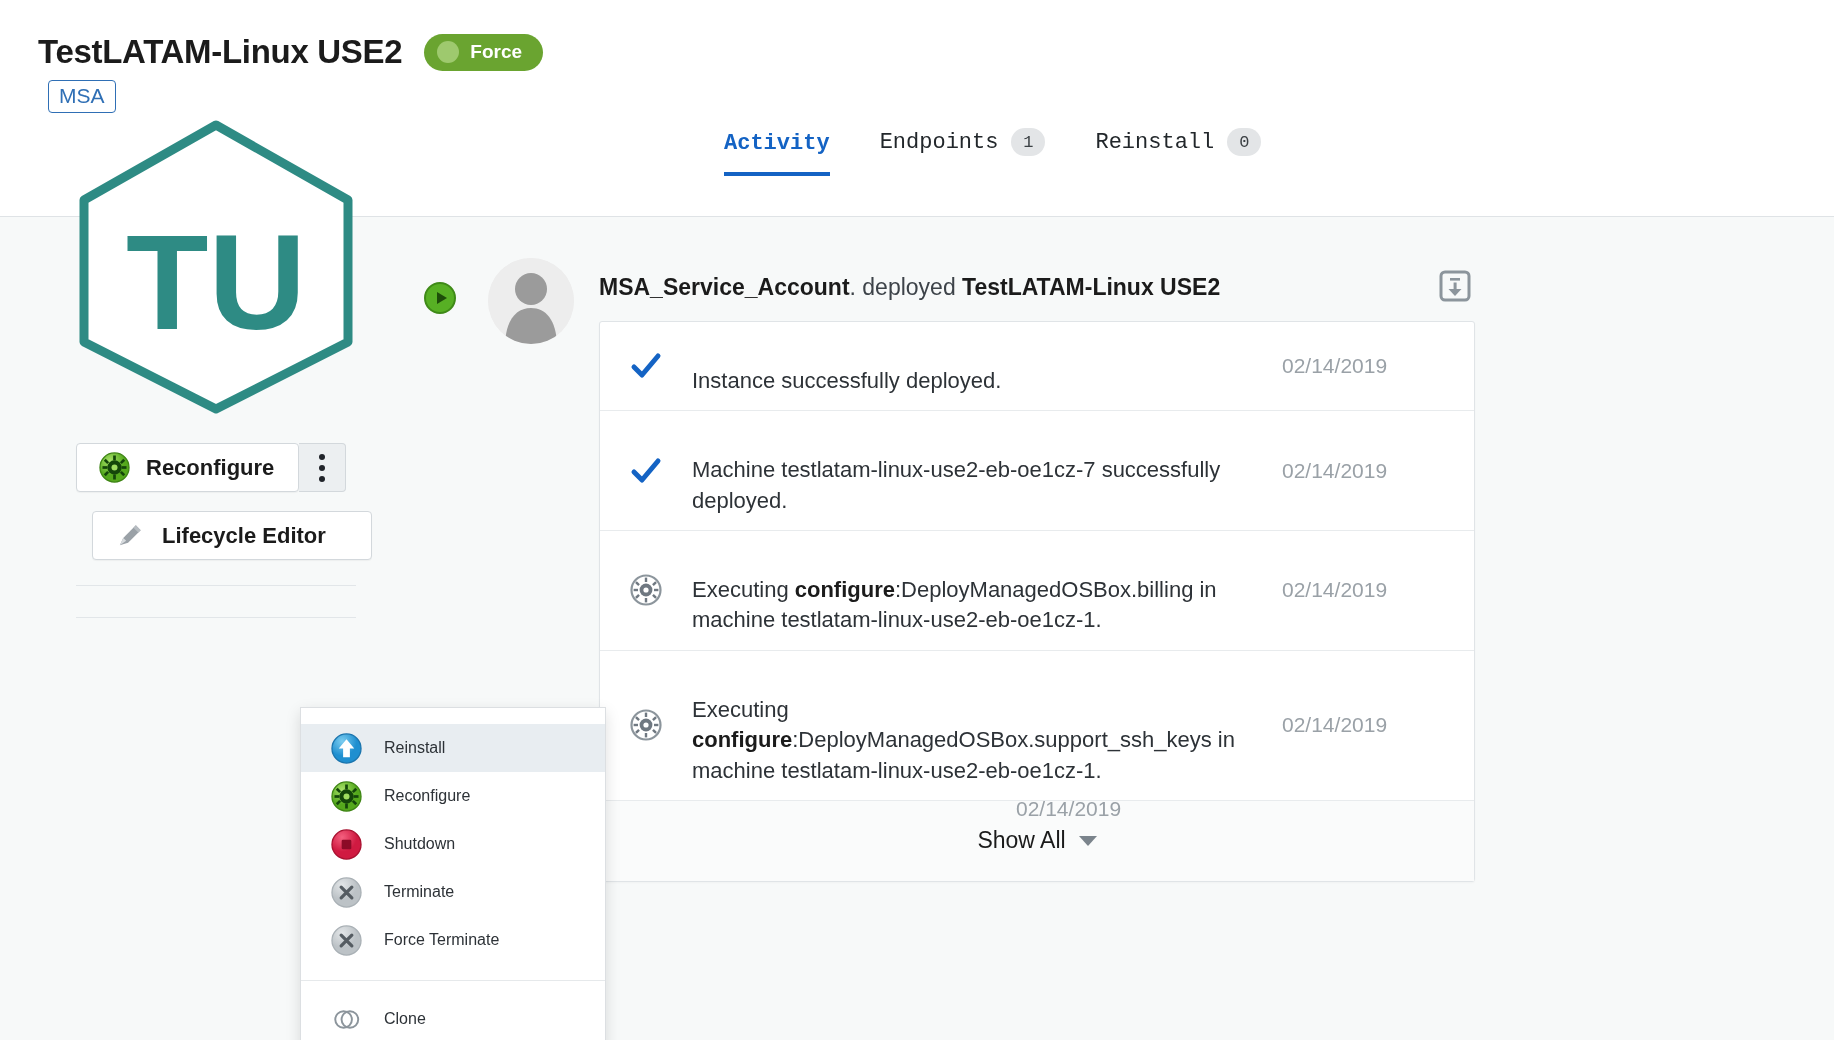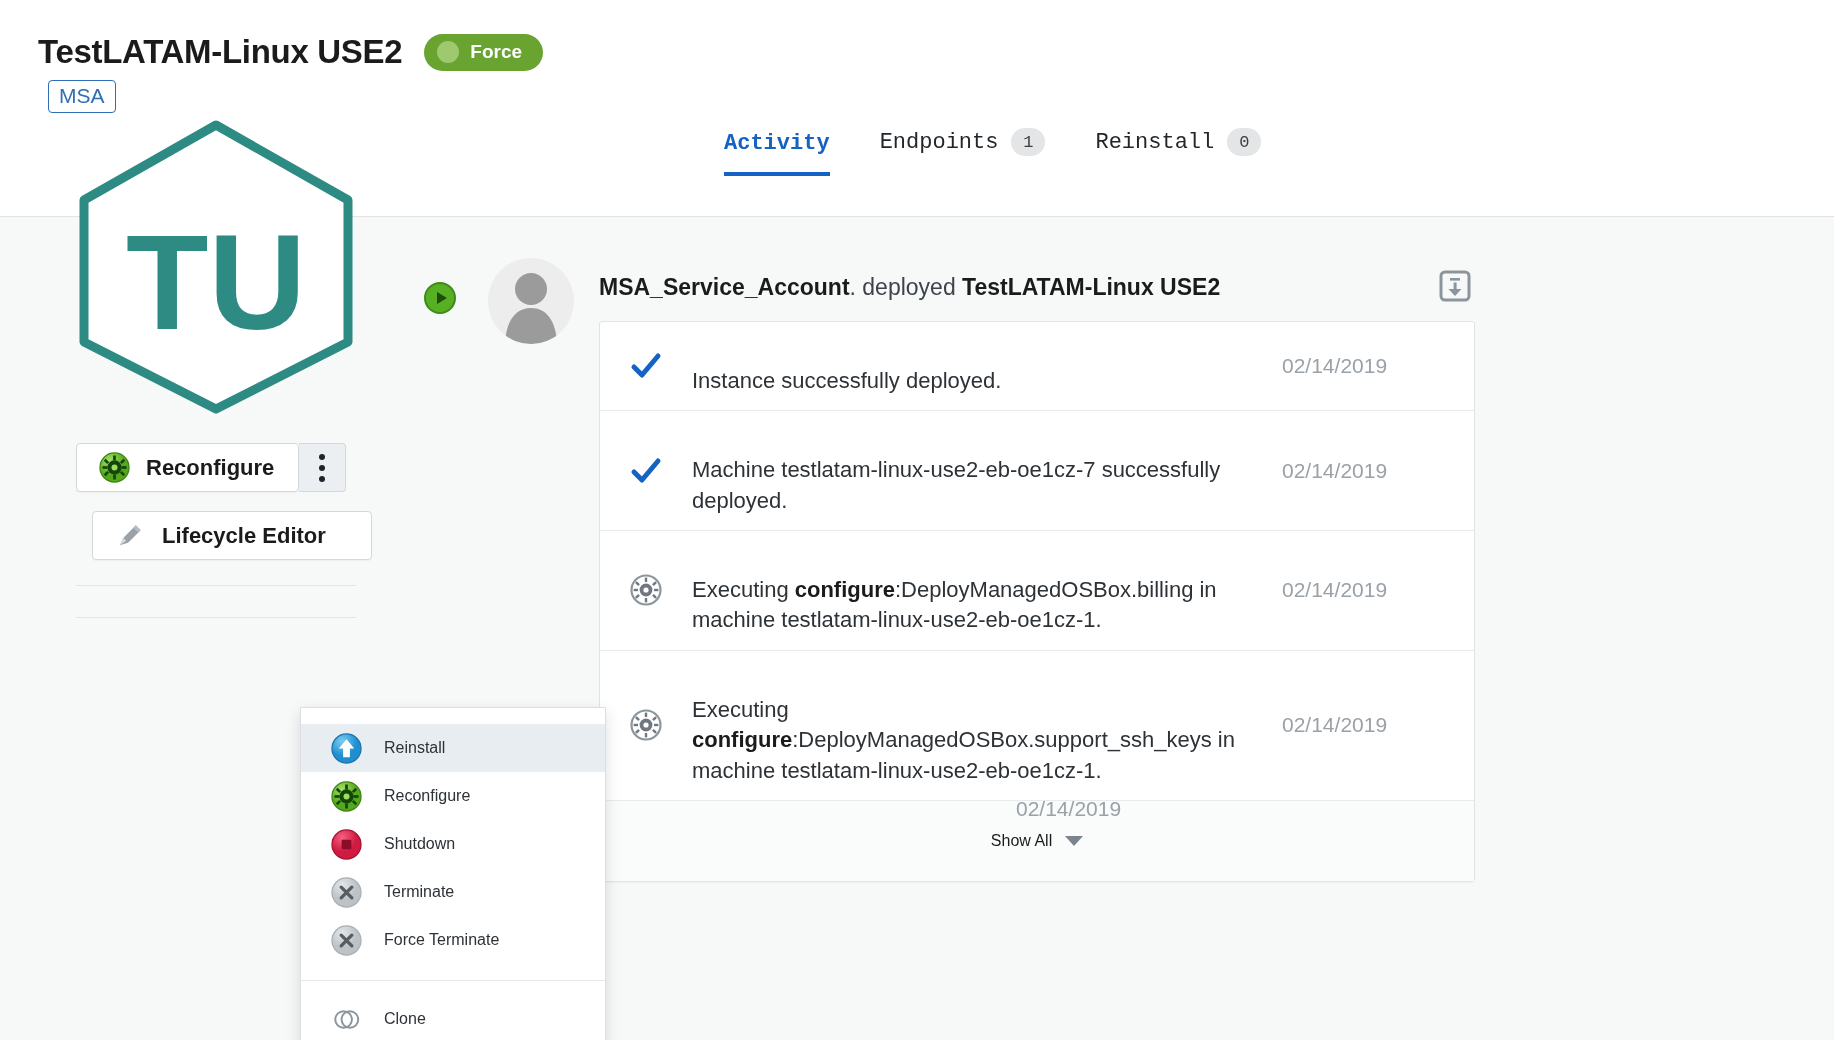--- a/index.html
+++ b/index.html
@@ -140,21 +140,21 @@
     padding-right: 18px;
     margin-top: 30px;
   }
   .event-text b { font-weight: bold; color: #1b1b1b; }
   .event-date {
     width: 196px; flex: none; font-size: 21px; color: #9aa1a7;
     text-align: left; padding-left: 4px;
   }
   .show-all {
     height: 80px; display: flex; align-items: center; justify-content: center;
-    gap: 13px; font-size: 16px; color: #1b1b1b; cursor: pointer;
+    gap: 13px; font-size: 23px; color: #1b1b1b; cursor: pointer;
     background: #fafbfb;
   }
   .caret-down {
     width: 0; height: 0; border-left: 9px solid transparent;
     border-right: 9px solid transparent; border-top: 10px solid #7b848c;
   }
   .feed-footer-date {
     position: absolute; left: 596px; top: 552px;
     font-size: 21px; color: #9aa1a7;
   }

